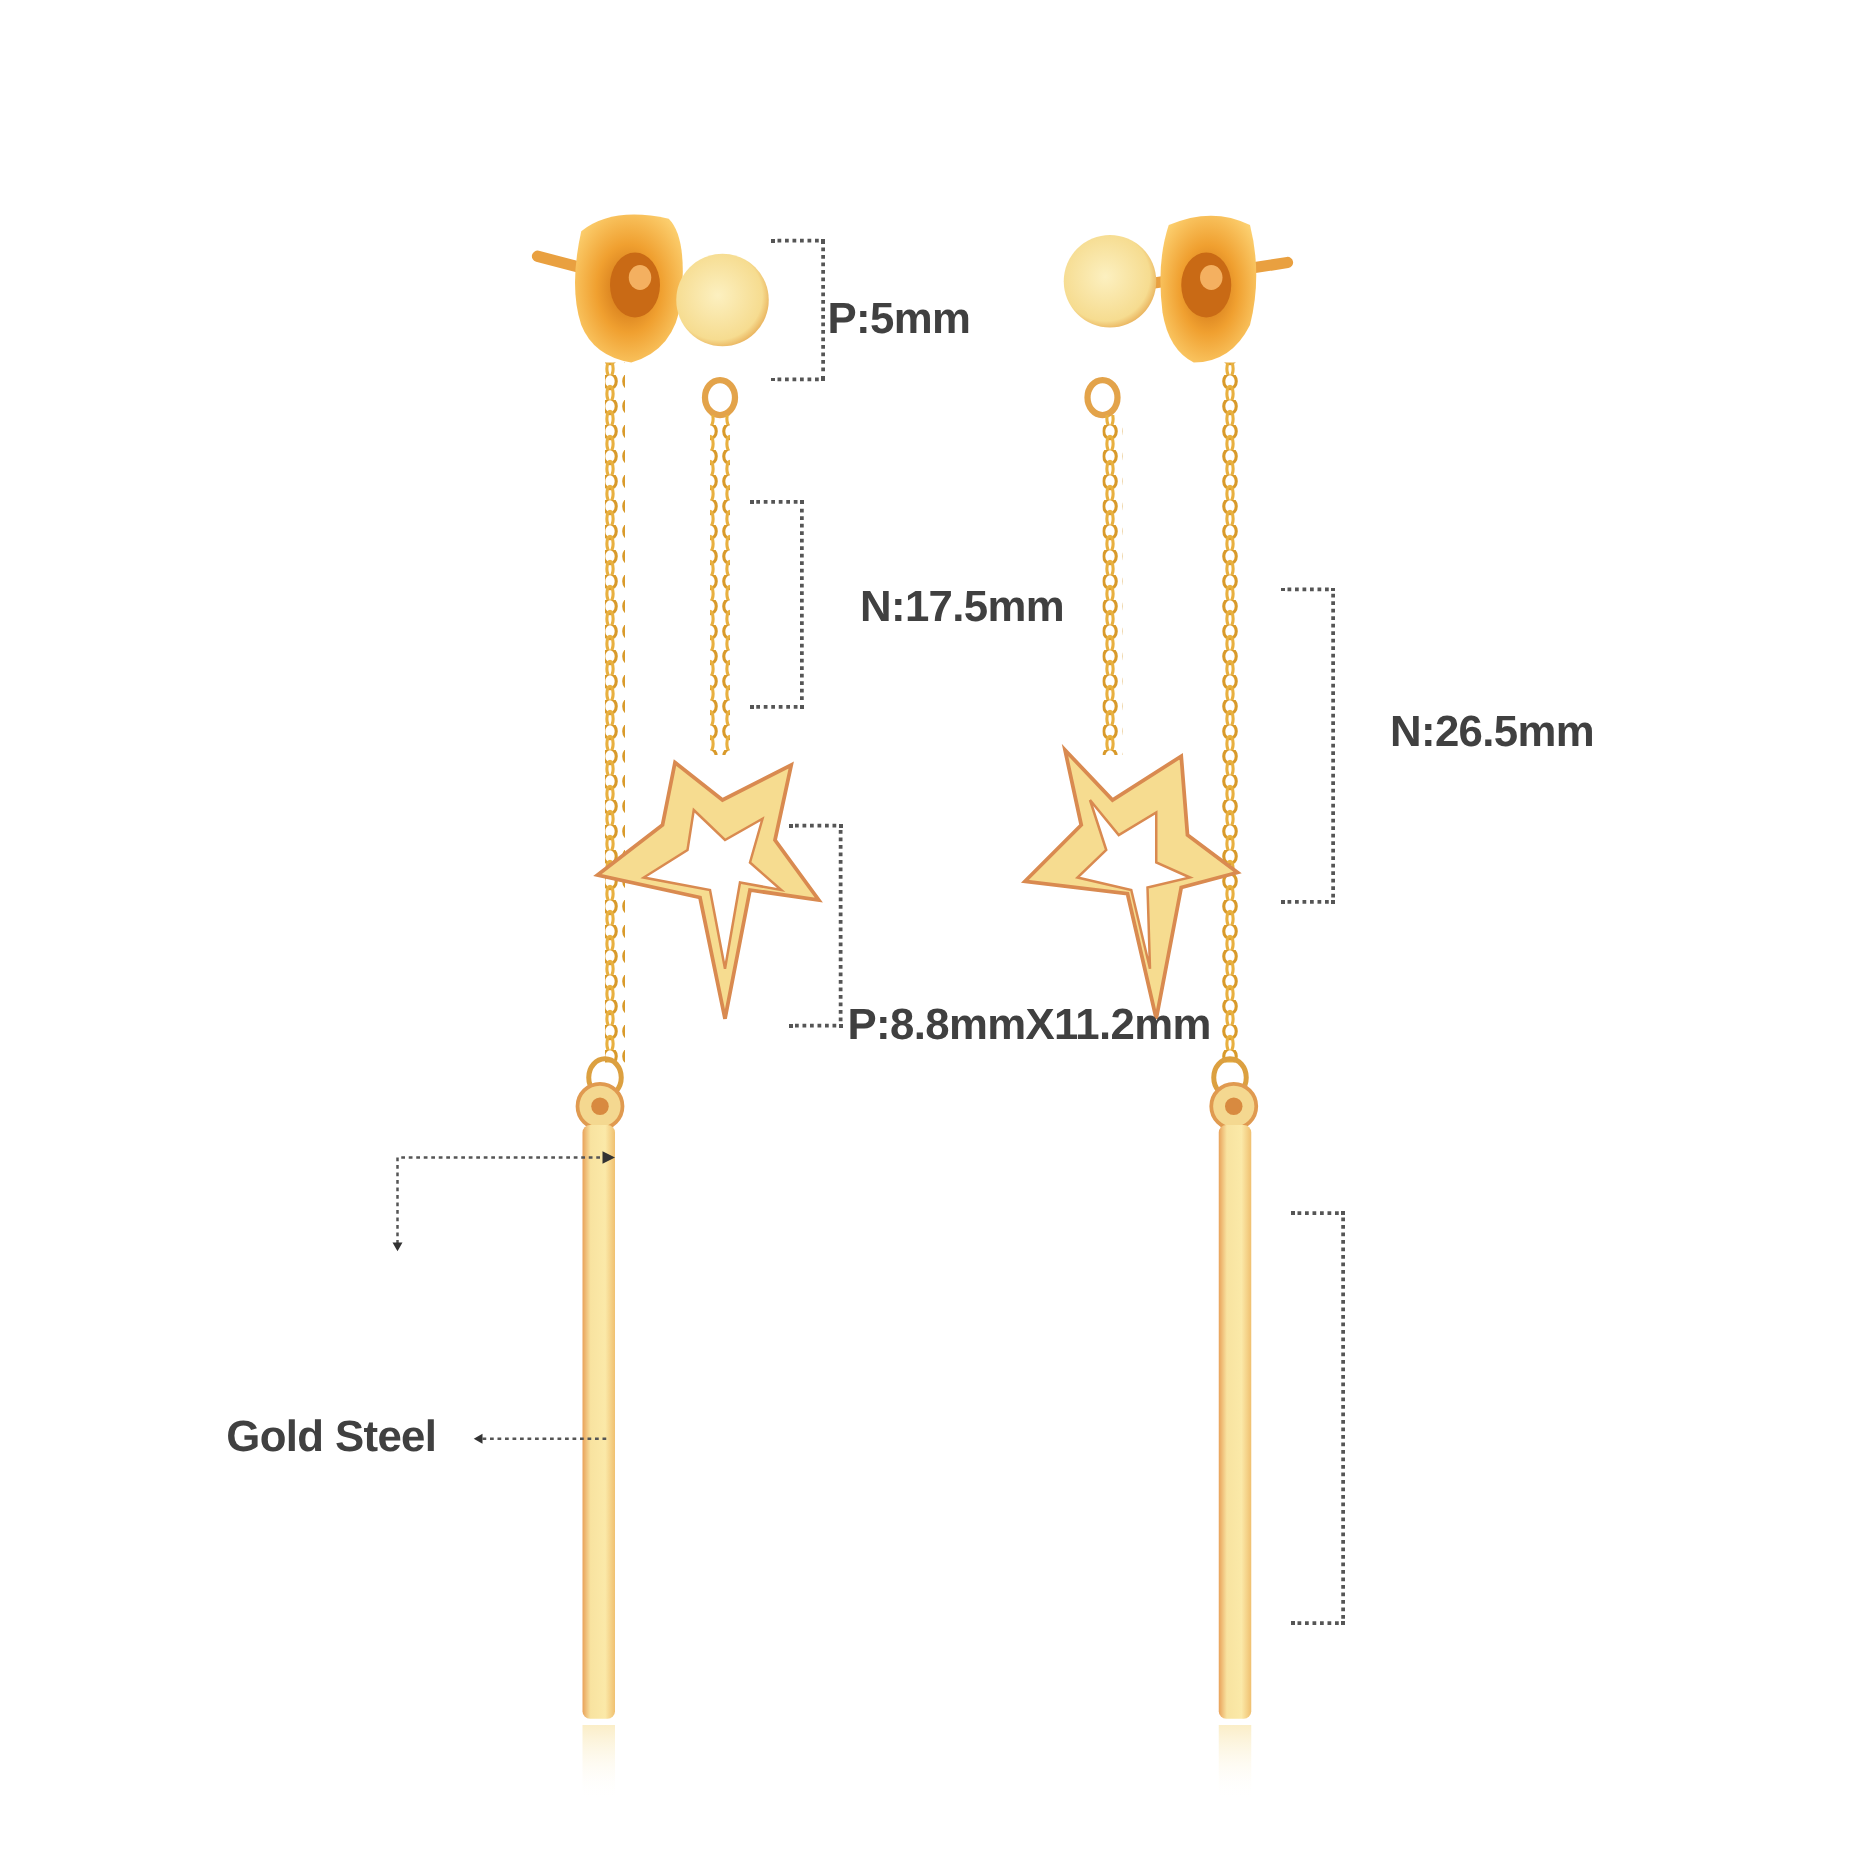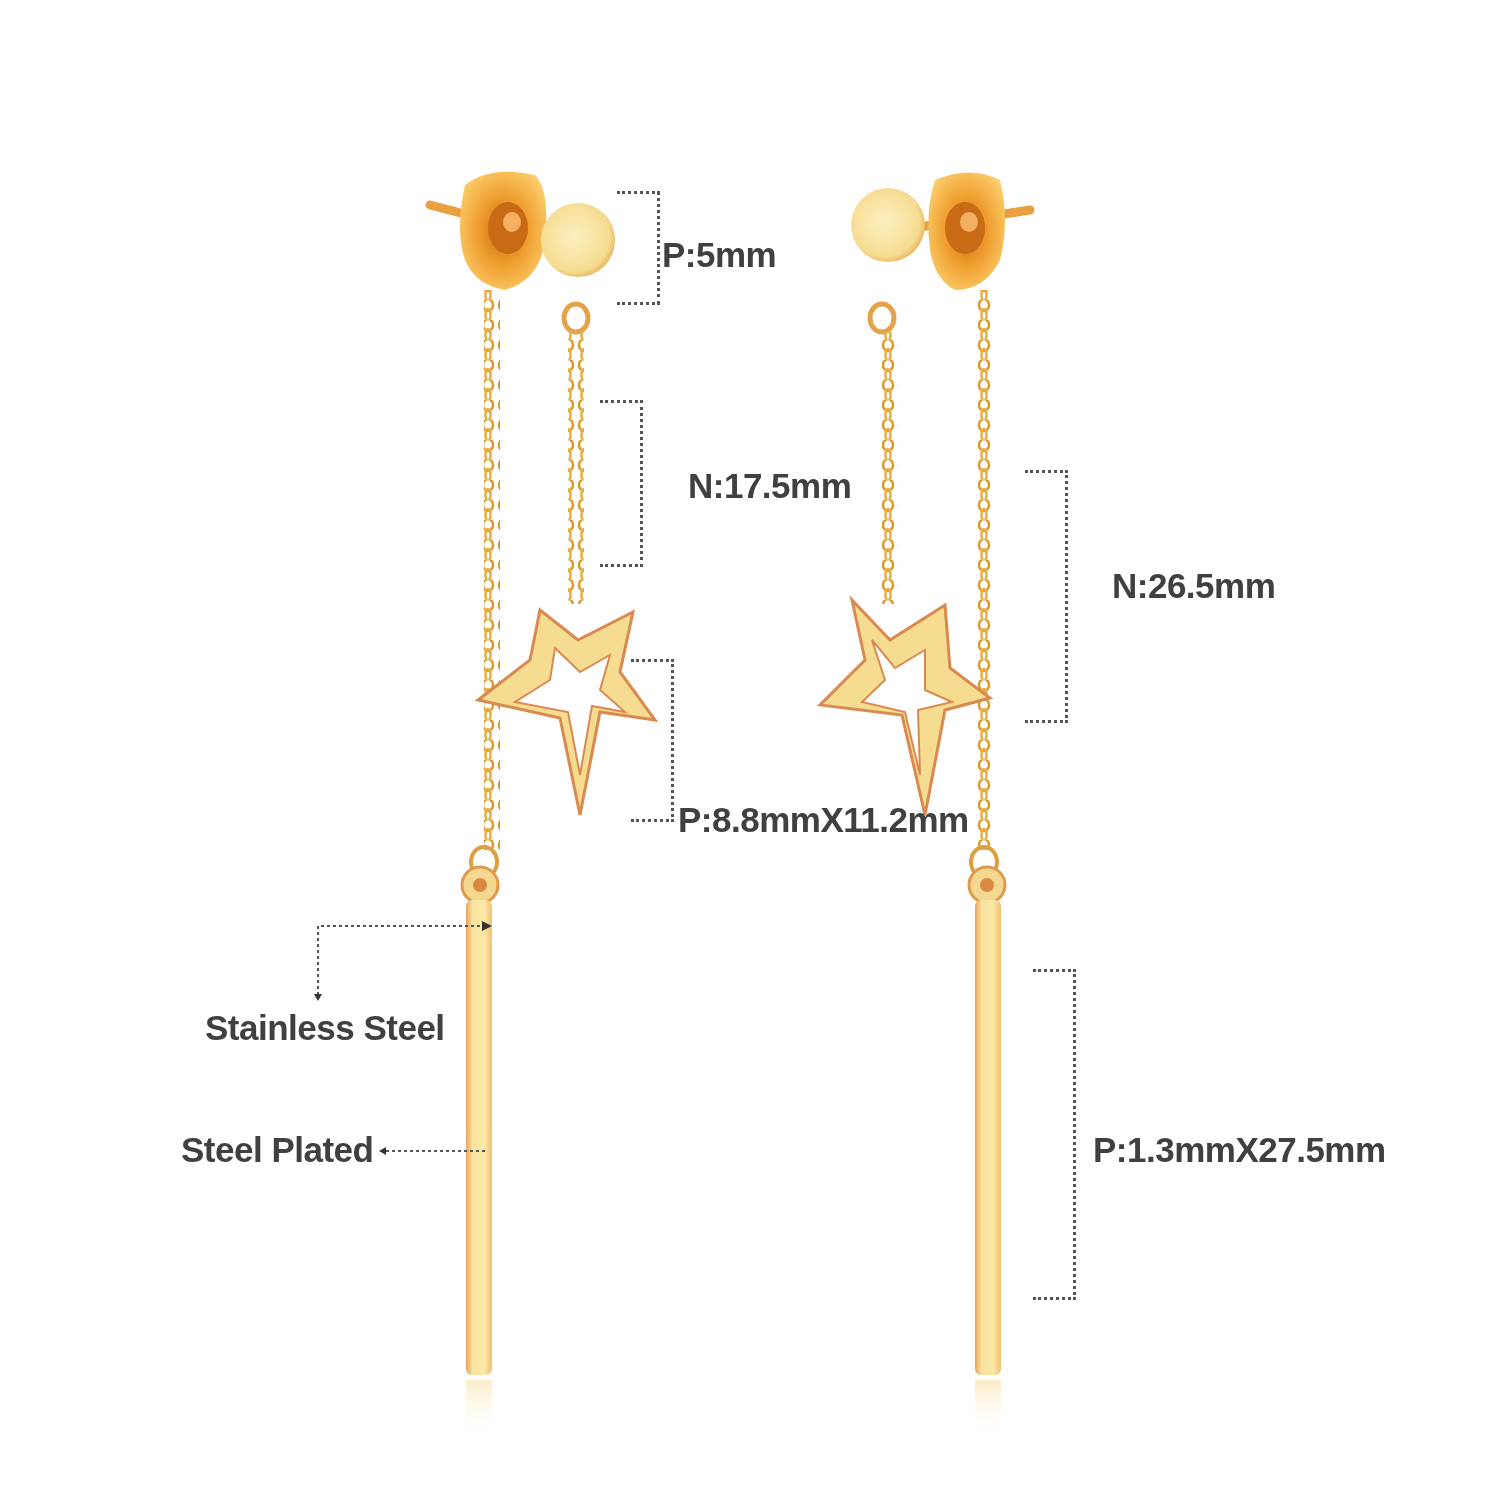--- a/index.html
+++ b/index.html
@@ -104,17 +104,15 @@
   <div class="bracket" style="left:617px;top:191px;width:43px;height:114px;"></div>
   <div class="bracket" style="left:600px;top:400px;width:43px;height:167px;"></div>
   <div class="bracket" style="left:631px;top:659px;width:43px;height:163px;"></div>
   <div class="bracket" style="left:1025px;top:470px;width:43px;height:253px;"></div>
   <div class="bracket" style="left:1033px;top:969px;width:43px;height:331px;"></div>
 
   <div class="label dim" style="left:662px;top:235px;">P:5mm</div>
   <div class="label dim" style="left:688px;top:466px;">N:17.5mm</div>
   <div class="label dim" style="left:678px;top:800px;">P:8.8mmX11.2mm</div>
   <div class="label dim" style="left:1112px;top:566px;">N:26.5mm</div>
-  <div class="label dim" style="left:1093px;top:1130px;">P:1.3mmX27.5mm</div>
 
-  <div class="label mat" style="left:205px;top:1008px;">Stainless Steel</div>
-  <div class="label mat" style="left:181px;top:1130px;">Steel Plated</div>
+  <div class="label mat" style="left:181px;top:1130px;">Gold Steel</div>
 </div>
 
 </body></html>

